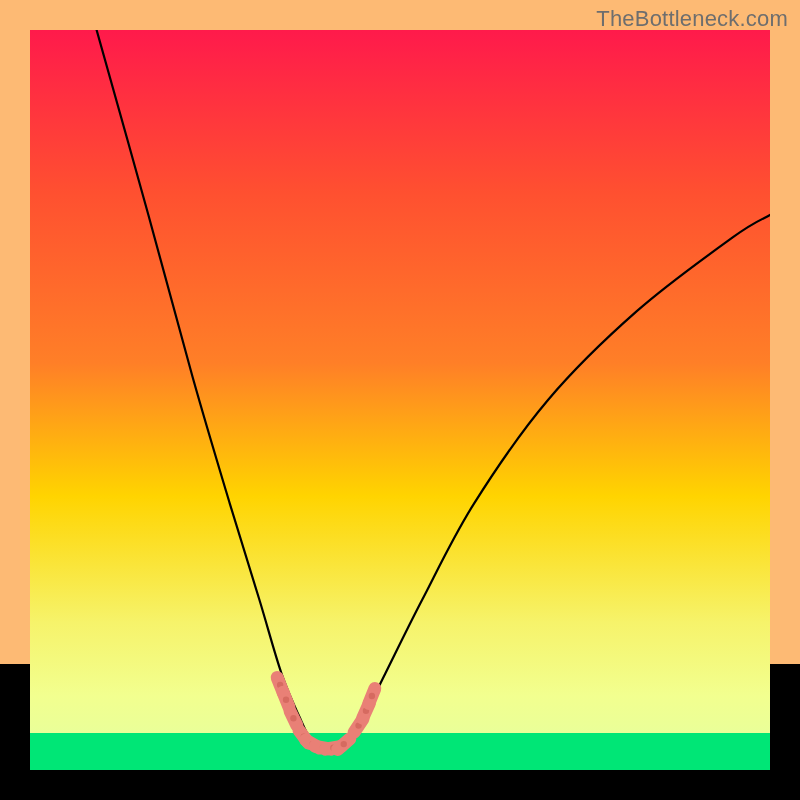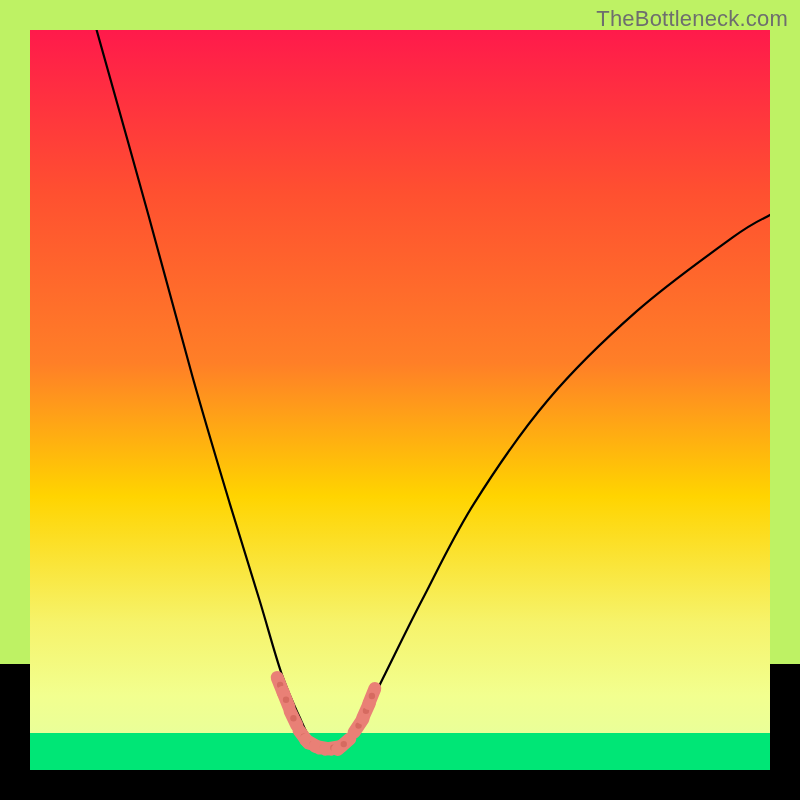--- a/index.html
+++ b/index.html
@@ -10,21 +10,21 @@
     background: #000;
     overflow: hidden;
     font-family: Arial, Helvetica, sans-serif;
   }
   .frame {
     position: absolute;
     left: 0;
     top: 0;
     width: 800px;
     height: 664px;
-    background: #bef264;
+    background: #fdba74;
     text-decoration: underline;
   }
   .plot {
     position: absolute;
     left: 30px;
     top: 30px;
     width: 740px;
     height: 740px;
     overflow: hidden;
   }

